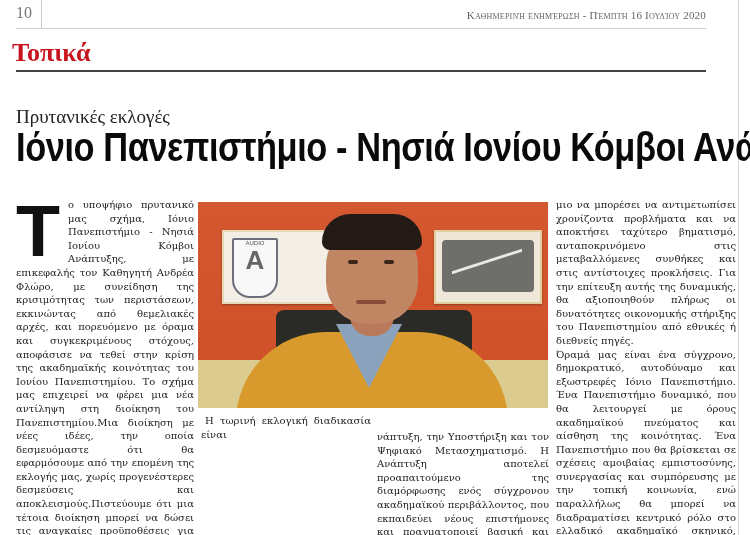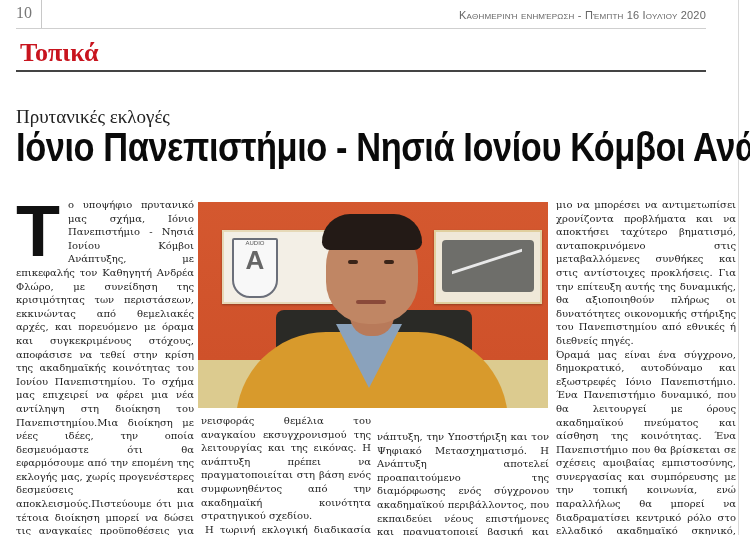--- a/index.html
+++ b/index.html
@@ -1,22 +1,22 @@
 <!DOCTYPE html>
 <html><head>
 <meta charset="utf-8">
 <style>
   html, body { margin:0; padding:0; }
   body { width:750px; height:535px; background:#ffffff; position:relative; overflow:hidden; font-family:"DejaVu Serif", serif; color:#1a1a1a; }
   .page-edge { position:absolute; left:738px; top:0; width:1px; height:535px; background:#d8d8d8; }
   .page-num { position:absolute; left:16px; top:4px; font-family:Liberation Serif, serif; font-size:16px; color:#777; }
   .page-num-rule { position:absolute; left:41px; top:0; width:1px; height:28px; background:#c8c8c8; }
   .header-rule { position:absolute; left:16px; top:28px; width:690px; height:1px; background:#cfcfcf; }
-  .paper-info { position:absolute; right:44px; top:9px; font-family:Liberation Sans, sans-serif; font-size:11px; color:#666; font-variant:small-caps; letter-spacing:0.2px; }
-  .section-title { position:absolute; left:20px; top:38px; font-family:"Liberation Serif", serif; font-weight:bold; font-size:26px; color:#c8141e; }
+  .paper-info { position:absolute; right:44px; top:9px; font-family:Liberation Serif, serif; font-size:11px; color:#666; font-variant:small-caps; letter-spacing:0.2px; }
+  .section-title { position:absolute; left:12px; top:38px; font-family:"Liberation Serif", serif; font-weight:bold; font-size:26px; color:#c8141e; }
   .section-rule { position:absolute; left:16px; top:70px; width:690px; height:2px; background:#444; }
   .kicker { position:absolute; left:16px; top:106px; font-family:"Liberation Serif", serif; font-size:19px; color:#222; }
   .headline { position:absolute; left:16px; top:124px; width:720px; font-family:"Liberation Sans", sans-serif; font-weight:bold; font-size:40px; line-height:46px; color:#0a0a0a; transform:scaleX(0.86); transform-origin:left top; white-space:nowrap; letter-spacing:-0.5px; }
   .col { position:absolute; font-family:"DejaVu Serif", serif; font-size:10px; line-height:13.6px; color:#222; text-align:justify; }
   .col p { margin:0; }
   .col1 { left:16px; top:198px; width:178px; }
   .dropcap { float:left; font-family:"Liberation Sans", sans-serif; font-weight:bold; font-size:72px; line-height:54px; margin:6px 8px 0 0; color:#111; }
   .col2 { left:201px; top:414px; width:170px; }
   .col3 { left:377px; top:414px; width:172px;margin-top:16px; }
   .col4 { left:556px; top:198px; width:180px; }
@@ -78,21 +78,20 @@
   <div class="collar"></div>
   <div class="neck"></div>
   <div class="head"></div>
   <div class="hair"></div>
   <div class="eye" style="left:150px;"></div>
   <div class="eye" style="left:186px;"></div>
   <div class="mouth"></div>
 </div>
 
 <div class="col col2">
-  <p>νεισφοράς θεμέλια του αναγκαίου εκσυγχρονισμού της λειτουργίας και της εικόνας. Η ανάπτυξη πρέπει να πραγματοποιείται στη βάση ενός συμφωνηθέντος από την ακαδημαϊκή κοινότητα στρατηγικού σχεδίου.</p>
   <p class="indent">Η τωρινή εκλογική διαδικασία είναι</p>
 </div>
 
 <div class="col col3">
   <p>νάπτυξη, την Υποστήριξη και τον Ψηφιακό Μετασχηματισμό. Η Ανάπτυξη αποτελεί προαπαιτούμενο της διαμόρφωσης ενός σύγχρονου ακαδημαϊκού περιβάλλοντος, που εκπαιδεύει νέους επιστήμονες και πραγματοποιεί βασική και εφαρμοσμένη έ-</p>
 </div>
 
 <div class="col col4">
   <p>μιο να μπορέσει να αντιμετωπίσει χρονίζοντα προβλήματα και να αποκτήσει ταχύτερο βηματισμό, ανταποκρινόμενο στις μεταβαλλόμενες συνθήκες και στις αντίστοιχες προκλήσεις. Για την επίτευξη αυτής της δυναμικής, θα αξιοποιηθούν πλήρως οι δυνατότητες οικονομικής στήριξης του Πανεπιστημίου από εθνικές ή διεθνείς πηγές.</p>
   <p>Όραμά μας είναι ένα σύγχρονο, δημοκρατικό, αυτοδύναμο και εξωστρεφές Ιόνιο Πανεπιστήμιο. Ένα Πανεπιστήμιο δυναμικό, που θα λειτουργεί με όρους ακαδημαϊκού πνεύματος και αίσθηση της κοινότητας. Ένα Πανεπιστήμιο που θα βρίσκεται σε σχέσεις αμοιβαίας εμπιστοσύνης, συνεργασίας και συμπόρευσης με την τοπική κοινωνία, ενώ παραλλήλως θα μπορεί να διαδραματίσει κεντρικό ρόλο στο ελλαδικό ακαδημαϊκό σκηνικό, διαμορφώνοντας φυσιογνωμία και έργο με διεθνή αναγνωρισιμότητα και εμβέλεια. Ένα Πανεπιστήμιο με ουσία, δυναμισμό και επιδραστικότητα.</p>

